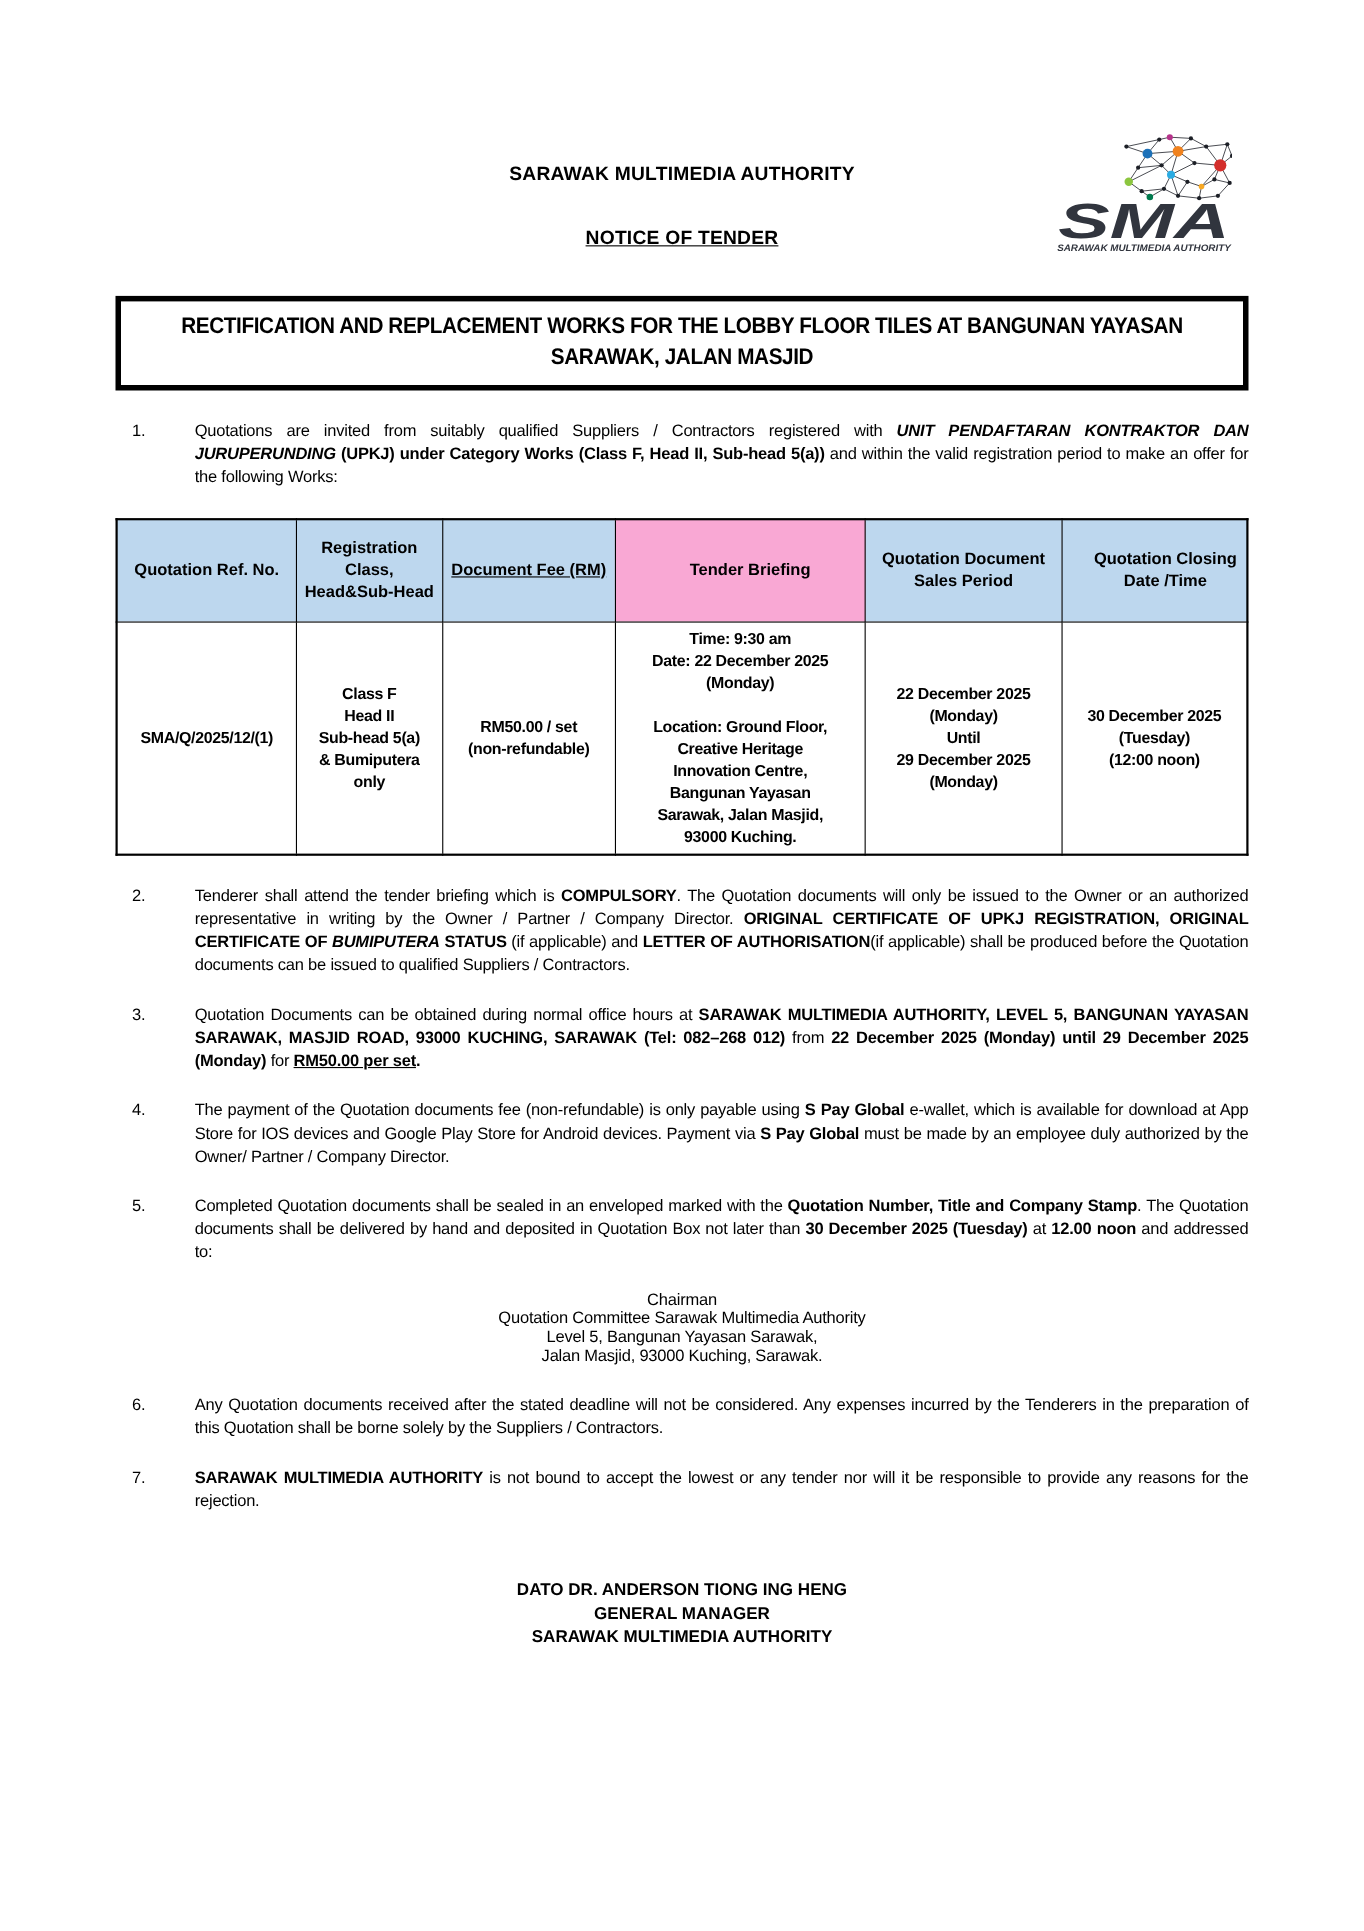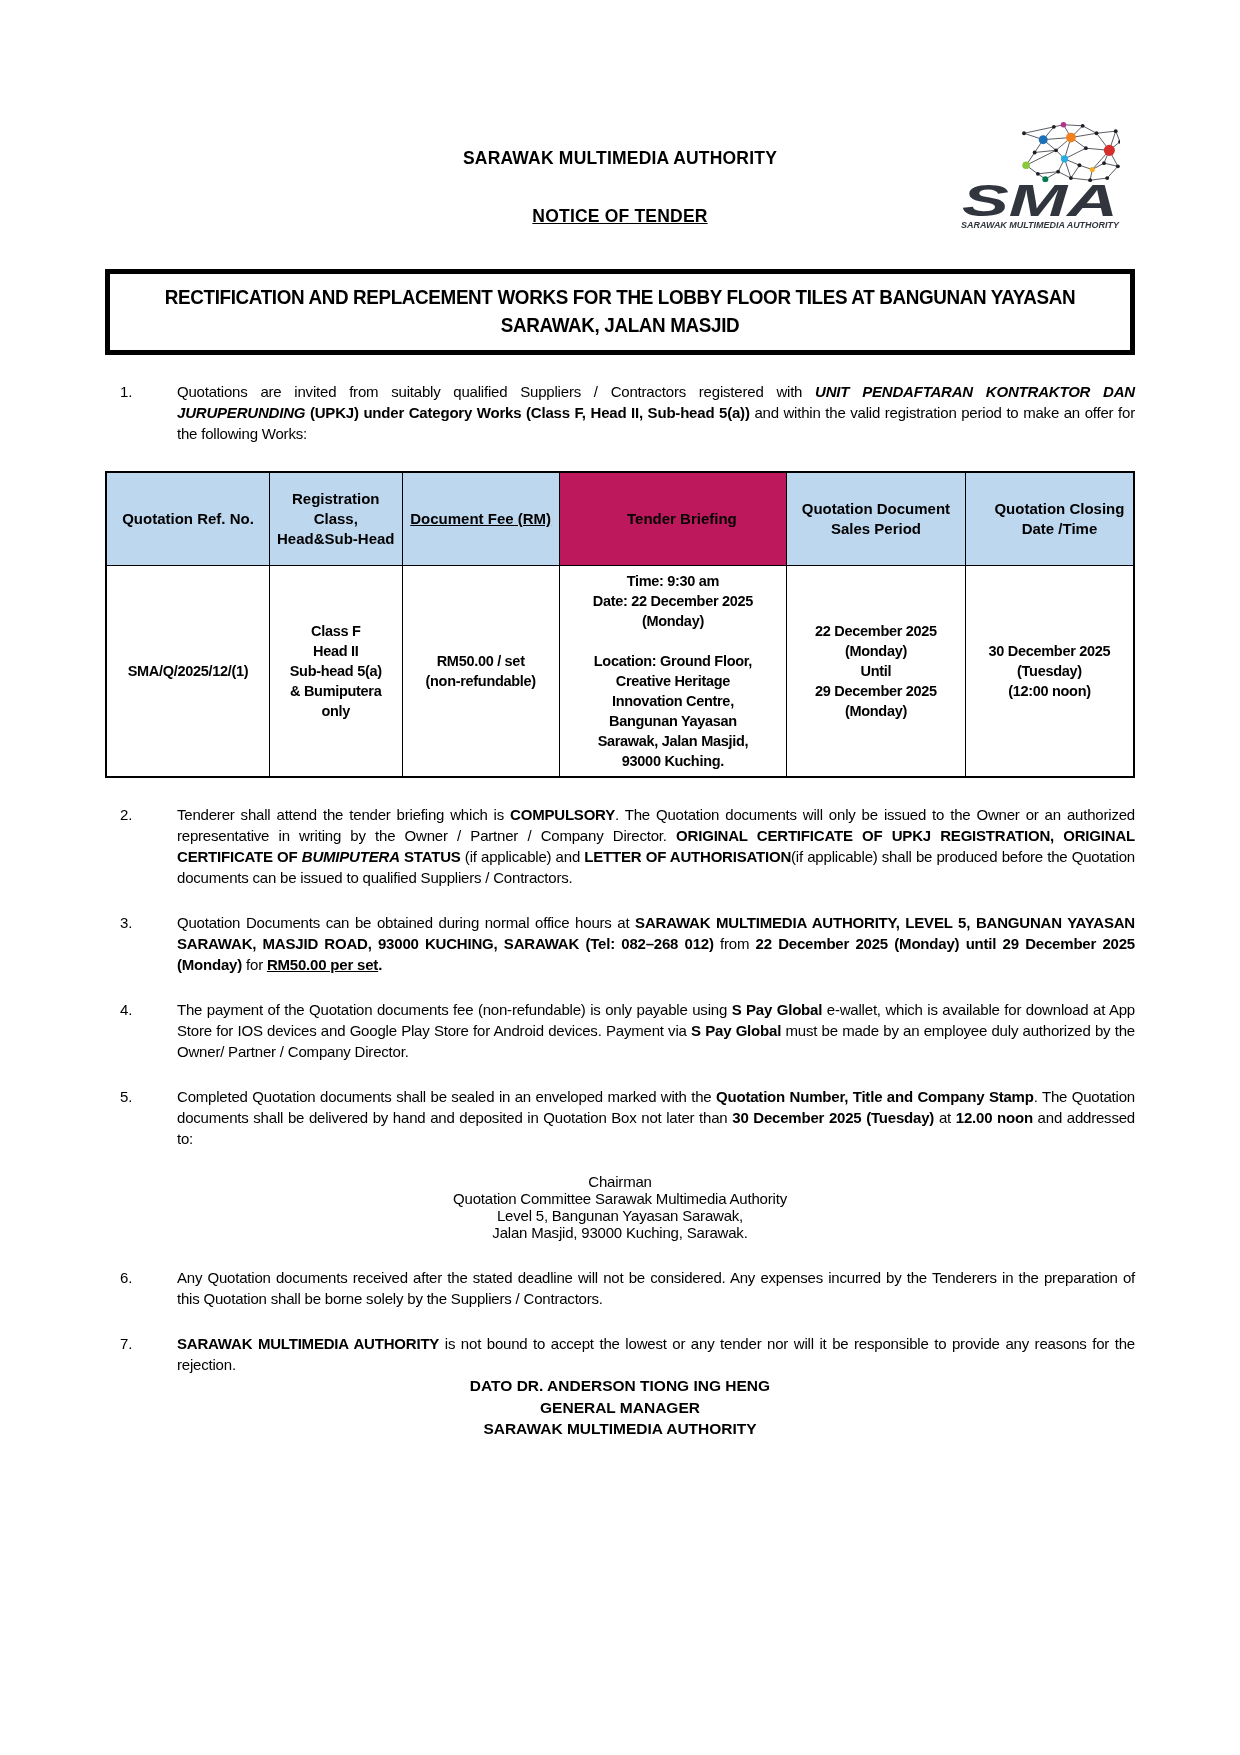--- a/index.html
+++ b/index.html
@@ -105,20 +105,21 @@
   .col-close   { width: 16.4%; }
   
   .address-block {
     margin-top: 24px;
     text-align: center;
     font-size: 15px;
     line-height: 17px;
     letter-spacing: -0.2px;
   }
   .signature-block {
+    margin-top: 60px;
     text-align: center;
     font-weight: bold;
     font-size: 15.5px;
     line-height: 21.5px;
   }
   .logo-svg { width: 100%; height: 100%; }
 </style>
 </head>
 <body>
 
@@ -190,21 +191,21 @@
       <span class="num">1.</span>
       <span class="txt"><span>Quotations are invited from suitably qualified Suppliers / Contractors registered with </span><span style="font-weight: bold; font-style: italic;">UNIT PENDAFTARAN KONTRAKTOR DAN JURUPERUNDING </span><span style="font-weight: bold;">(UPKJ) under Category Works (Class F, Head II, Sub-head 5(a)) </span><span>and within the valid registration period to make an offer for the following Works:</span></span>
     </div>
 
     <table class="tender-table">
       <thead>
         <tr>
           <th class="col-ref" style="background: rgb(189, 215, 238);">Quotation Ref. No.</th>
           <th class="col-reg" style="background: rgb(189, 215, 238);">Registration Class, Head&amp;Sub-Head</th>
           <th class="col-fee" style="background: rgb(189, 215, 238);">Document Fee (RM)</th>
-          <th class="col-brief" style="background: #be185d; padding-left: 20px;">Tender Briefing</th>
+          <th class="col-brief" style="background: #f9a8d4; padding-left: 20px;">Tender Briefing</th>
           <th class="col-sales" style="background: rgb(189, 215, 238);">Quotation Document Sales Period</th>
           <th class="col-close" style="background: rgb(189, 215, 238); padding-left: 22px;">Quotation Closing Date /Time</th>
         </tr>
       </thead>
       <tbody>
         <tr>
           <td>SMA/Q/2025/12/(1)</td>
           <td>Class F<br>Head II<br>Sub-head 5(a)<br>&amp; Bumiputera<br>only</td>
           <td>RM50.00 / set<br>(non-refundable)</td>
           <td>Time: 9:30 am<br>Date: 22 December 2025<br>(Monday)<br>&nbsp;<br>Location: Ground Floor,<br>Creative Heritage<br>Innovation Centre,<br>Bangunan Yayasan<br>Sarawak, Jalan Masjid,<br>93000 Kuching.</td>

